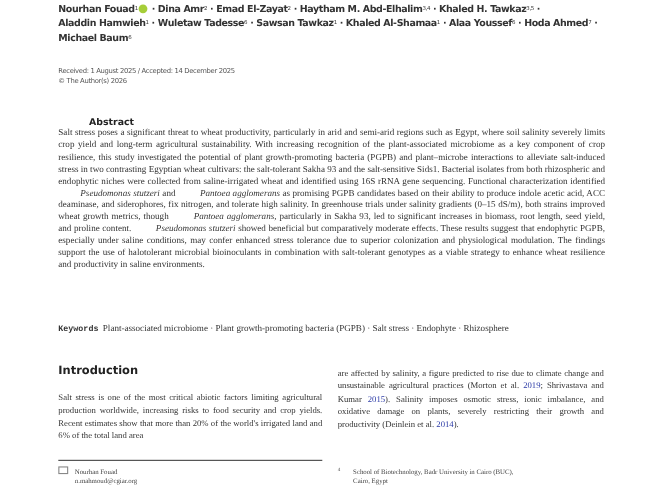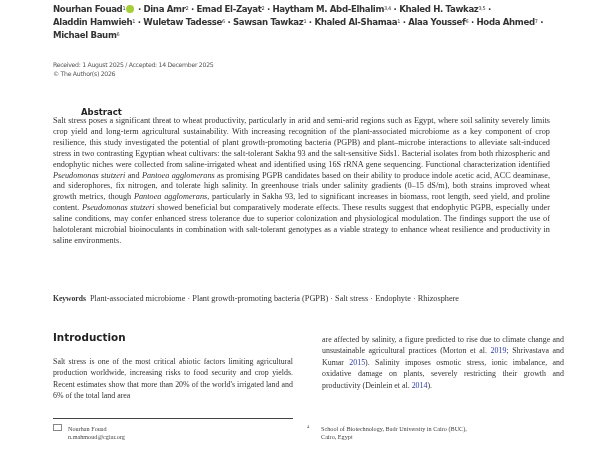--- a/index.html
+++ b/index.html
@@ -23,37 +23,37 @@
     font-family:"DejaVu Sans", sans-serif; letter-spacing:-0.3px;
   }
   .abstract-title {
     position:absolute; left:53px; top:107px; font-size:8.5px; font-weight:bold;
     font-family:"DejaVu Sans", sans-serif; color:#222;margin-left:28px;
   }
   .abstract-body {
     position:absolute; left:53px; top:116px; width:497px;
     font-size:8.25px; line-height:10.9px; text-align:justify; color:#333;
   }
-  .abstract-body i { font-style:italic; }
+  .abstract-body i { font-style:italic;margin-left:20px; }
   .keywords {
     position:absolute; left:53px; top:294px; width:520px;
     font-size:8.25px; color:#333; white-space:nowrap;
   }
-  .keywords b { font-family:Liberation Serif, serif; font-size:7.6px; margin-right:4px; }
+  .keywords b { font-family:Liberation Mono, monospace; font-size:7.6px; margin-right:4px; }
   .intro-title {
     position:absolute; left:53px; top:331px; font-size:10.4px; font-weight:bold;
     font-family:"DejaVu Sans", sans-serif; color:#222;
   }
   .col-left {
     position:absolute; left:53px; top:356px; width:240px;
     font-size:7.9px; line-height:11.4px; text-align:justify; color:#333;
   }
   .col-right {
     position:absolute; left:307px; top:334px; width:242px;
-    font-size:7.9px; line-height:11.4px; text-align:justify; color:#333;margin-left:15px;
+    font-size:7.9px; line-height:11.4px; text-align:justify; color:#333;
   }
   .cite { color:#2b3aa6; }
   .rule {
     position:absolute; left:53px; top:418px; width:240px; height:1px; background:#444;
   }
   .corr {
     position:absolute; left:53px; top:424px; font-size:6.2px; line-height:8.2px; color:#444;
   }
   .corr .env { display:inline-block; width:7px; height:5px; border:1px solid #888; margin-right:6px; vertical-align:0; }
   .corr .email { padding-left:15px; }

